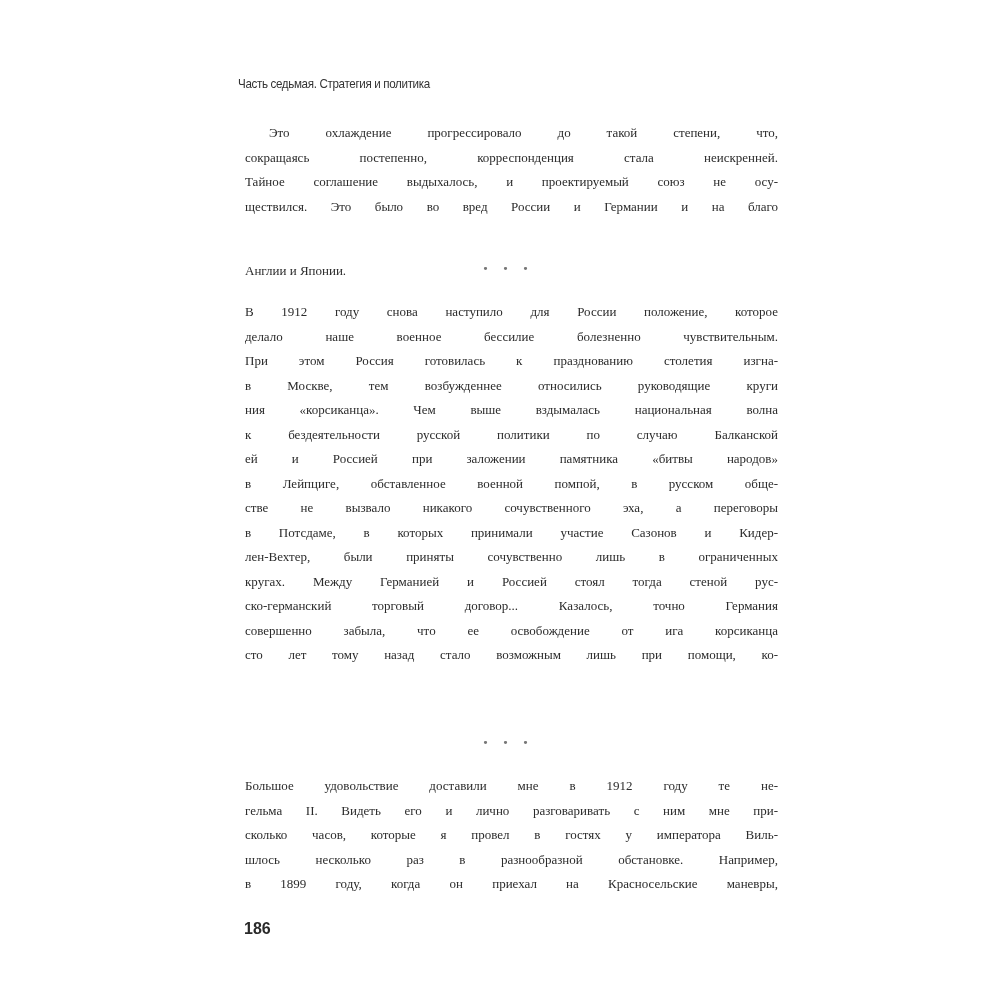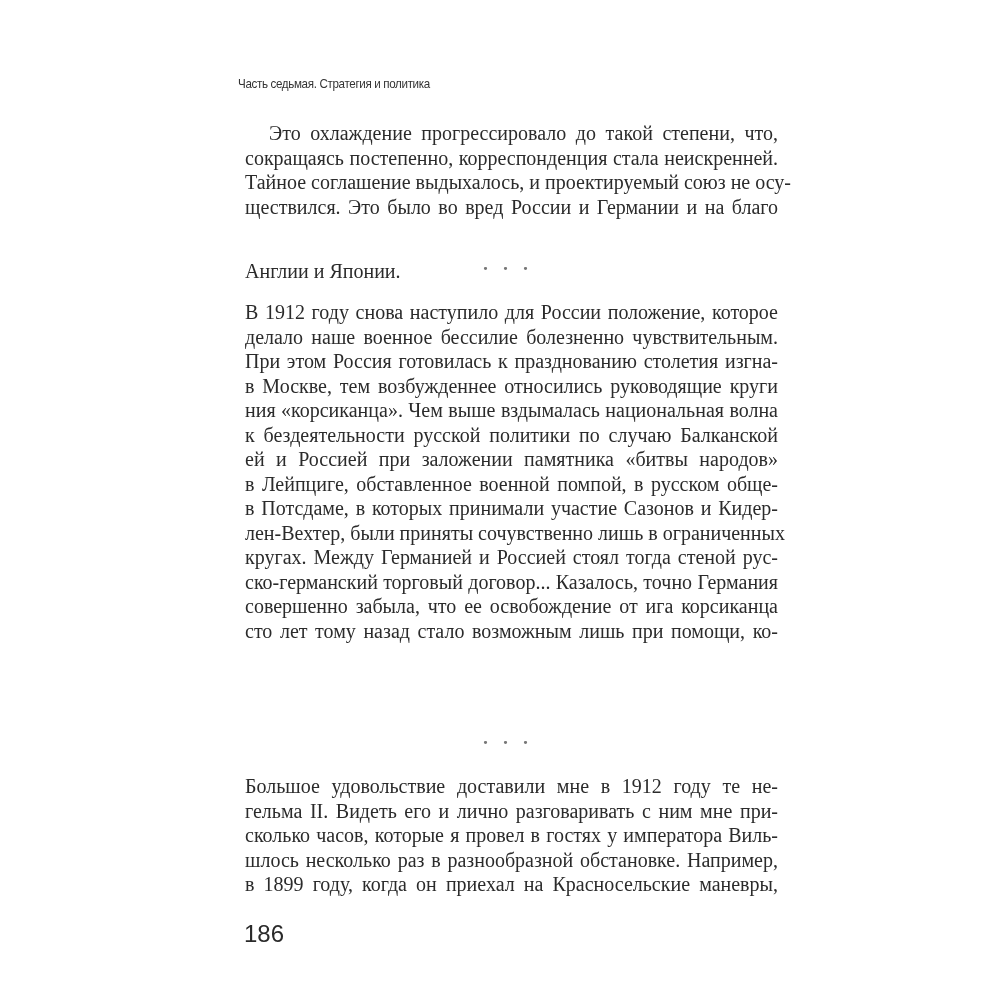--- a/index.html
+++ b/index.html
@@ -9,36 +9,36 @@
   }
   .page { position: absolute; left: 8px; top: 0; width: 1000px; height: 1000px; }
   .running-head {
     position: absolute; left: 230px; top: 76px;
     font-family: "Liberation Sans", sans-serif; font-size: 13.5px; color: #333;
     letter-spacing: -0.4px; transform: scaleX(0.86); transform-origin: left top;
     white-space: nowrap;
   }
   .block {
     position: absolute; left: 237px; width: 533px;
-    font-family: "Liberation Serif", serif; font-size: 20px; line-height: 24.5px;
+    font-family: "Liberation Serif", serif; font-size: 13px; line-height: 24.5px;
     color: #2b2b2b;
   }
   .line {
     display: block; white-space: nowrap; text-align: justify; text-align-last: justify;
     height: 24.5px; overflow: visible;
   }
   .line.last { text-align-last: left; margin-top: 40px; }
   .line.indent { padding-left: 24px; }
   .sep {
     position: absolute; left: 0; width: 1000px; text-align: center;
     font-family: "DejaVu Sans", sans-serif; font-size: 11px; color: #777; letter-spacing: 5px;
   }
   .page-number {
     position: absolute; left: 236px; top: 920px;
-    font-family: "Liberation Sans", sans-serif; font-weight: normal; font-size: 24px; color: #2a2a2a;
+    font-family: "Liberation Sans", sans-serif; font-weight: bold; font-size: 16px; color: #2a2a2a;
   }
 </style>
 </head>
 <body>
 
 <div class="page">
   <div class="running-head">Часть седьмая. Стратегия и политика</div>
 
   <div class="block" style="top:121px">
     <span class="line indent">Это охлаждение прогрессировало до такой степени, что,</span>
@@ -52,20 +52,21 @@
 
   <div class="block" style="top:300px">
     <span class="line">В 1912 году снова наступило для России положение, которое</span>
     <span class="line">делало наше военное бессилие болезненно чувствительным.</span>
     <span class="line">При этом Россия готовилась к празднованию столетия изгна-</span>
     <span class="line">в Москве, тем возбужденнее относились руководящие круги</span>
     <span class="line">ния «корсиканца». Чем выше вздымалась национальная волна</span>
     <span class="line">к бездеятельности русской политики по случаю Балканской</span>
     <span class="line">ей и Россией при заложении памятника «битвы народов»</span>
     <span class="line">в Лейпциге, обставленное военной помпой, в русском обще-</span>
+    <span class="line">стве не вызвало никакого сочувственного эха, а переговоры</span>
     <span class="line">в Потсдаме, в которых принимали участие Сазонов и Кидер-</span>
     <span class="line">лен-Вехтер, были приняты сочувственно лишь в ограниченных</span>
     <span class="line">кругах. Между Германией и Россией стоял тогда стеной рус-</span>
     <span class="line">ско-германский торговый договор... Казалось, точно Германия</span>
     <span class="line">совершенно забыла, что ее освобождение от ига корсиканца</span>
     <span class="line">сто лет тому назад стало возможным лишь при помощи, ко-</span>
   </div>
 
   <div class="sep" style="top:736px">• • •</div>
 

